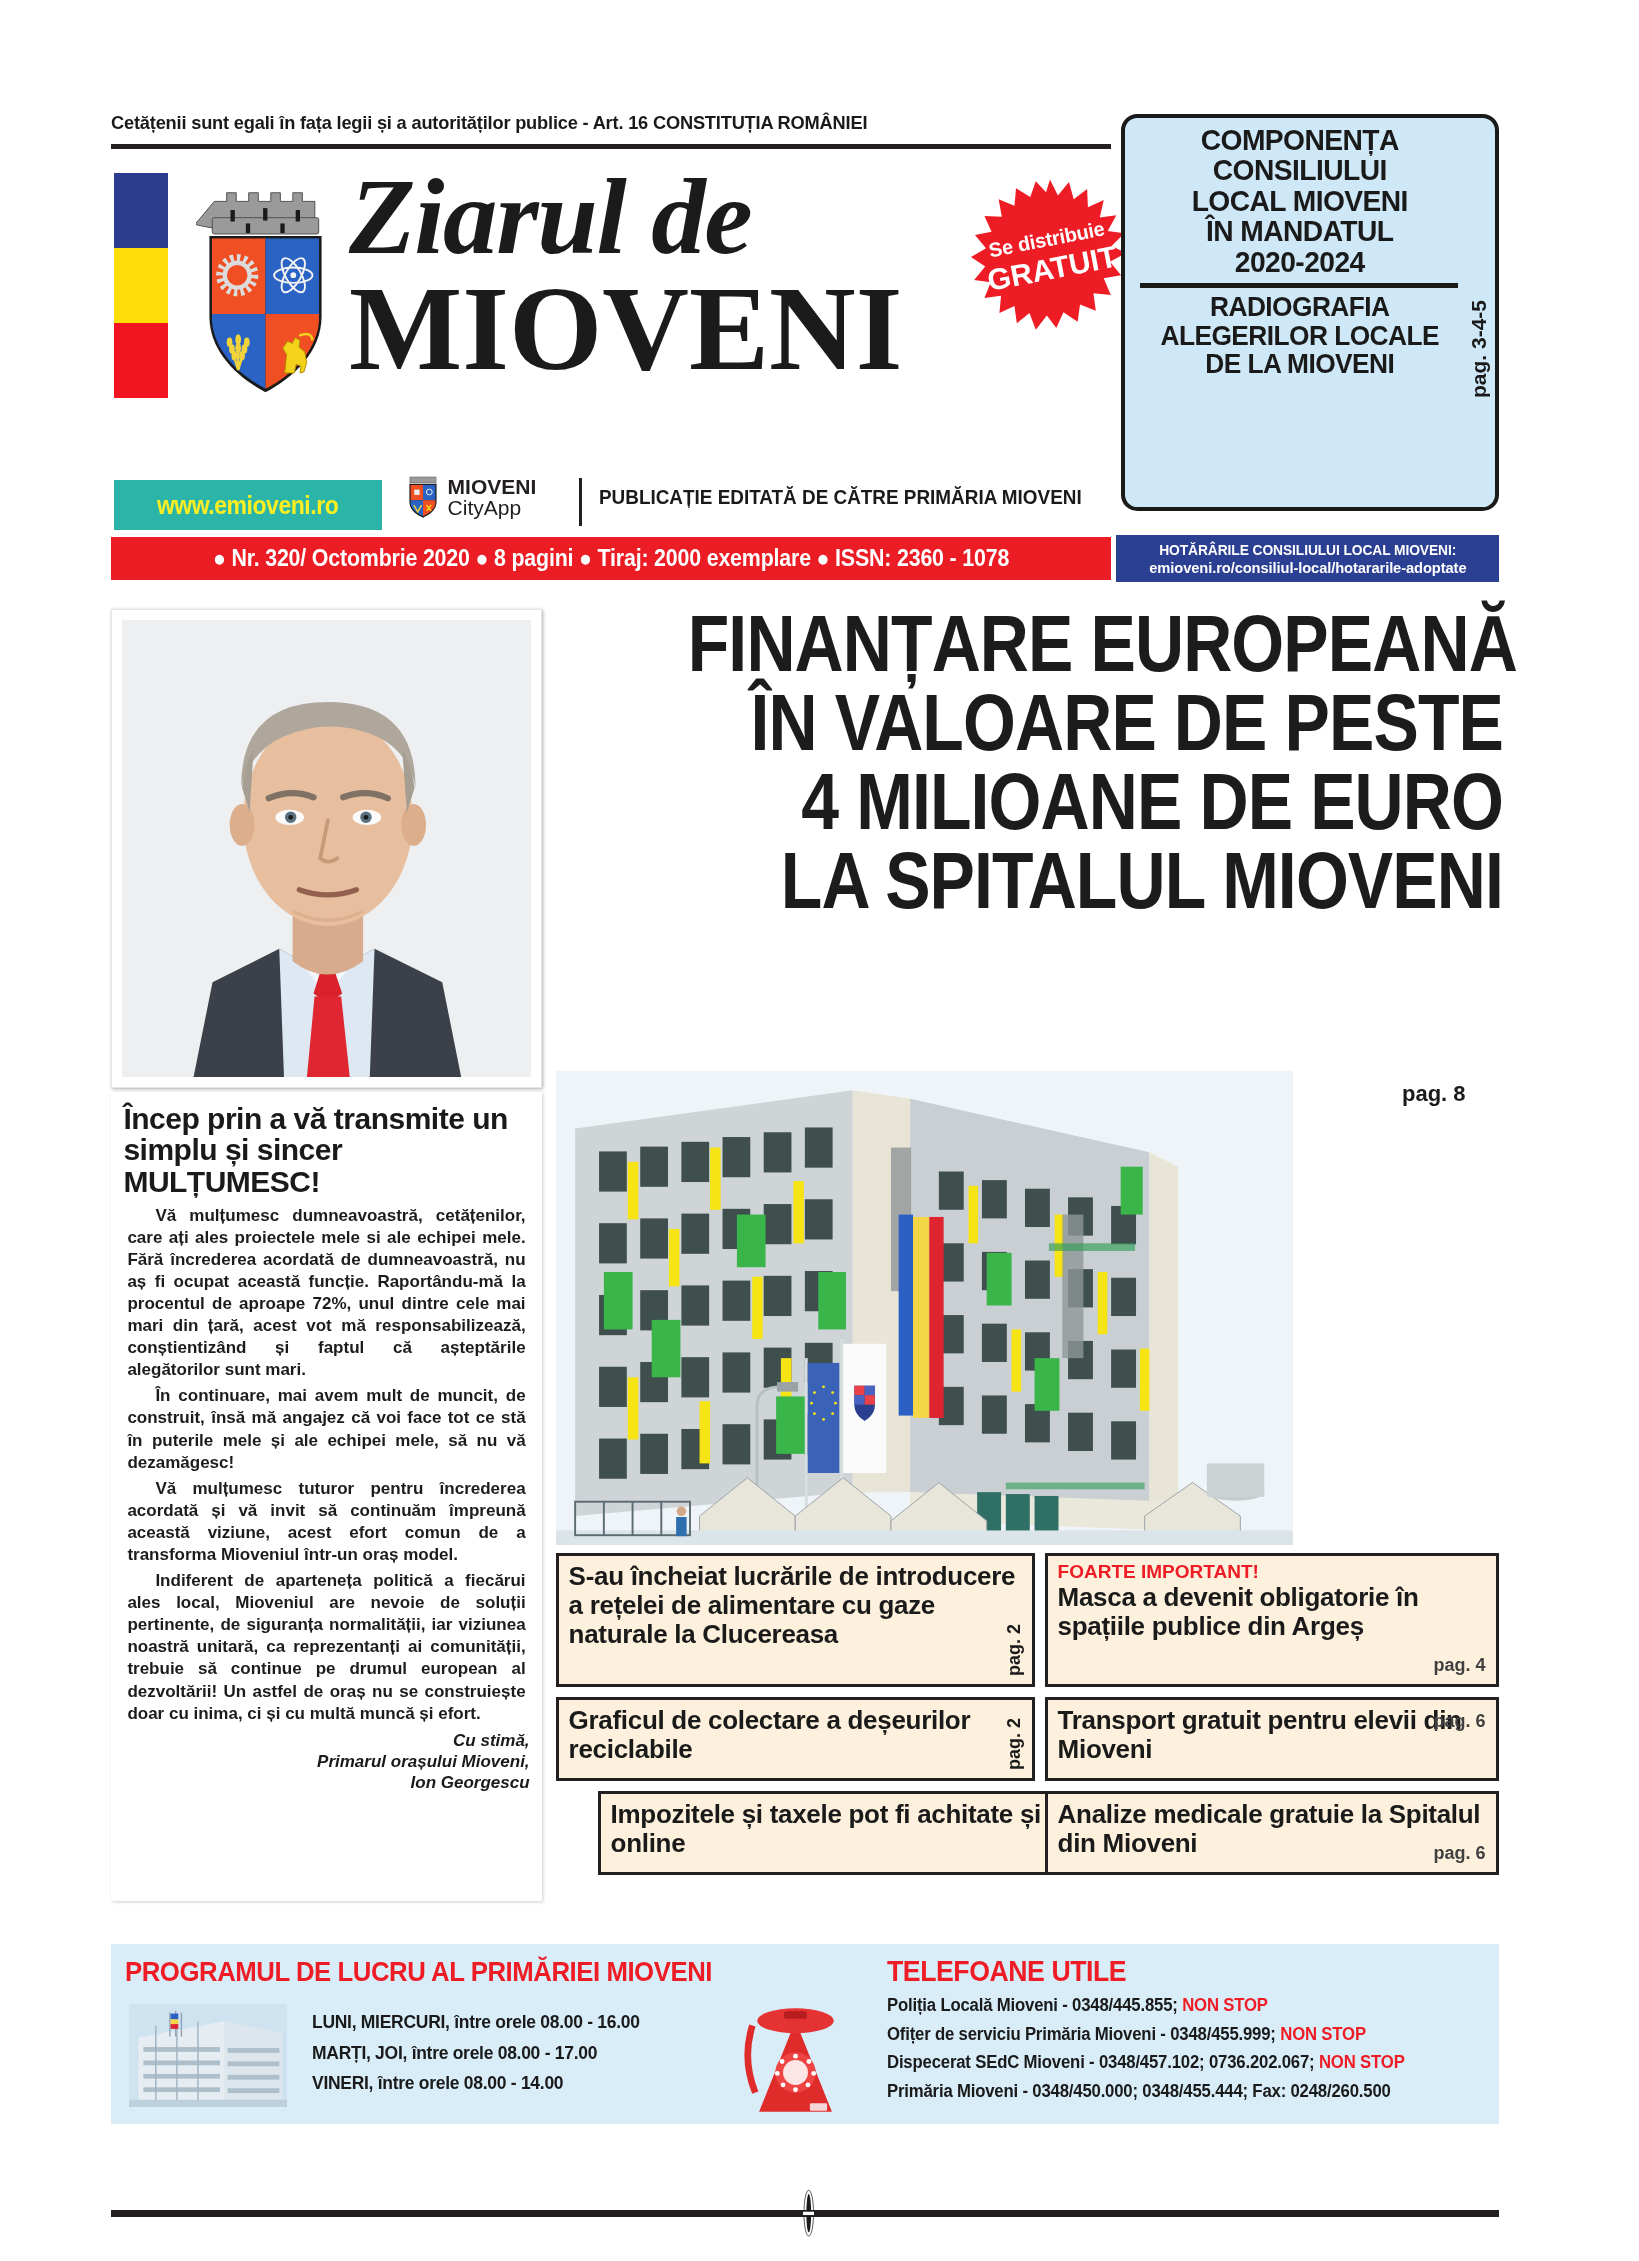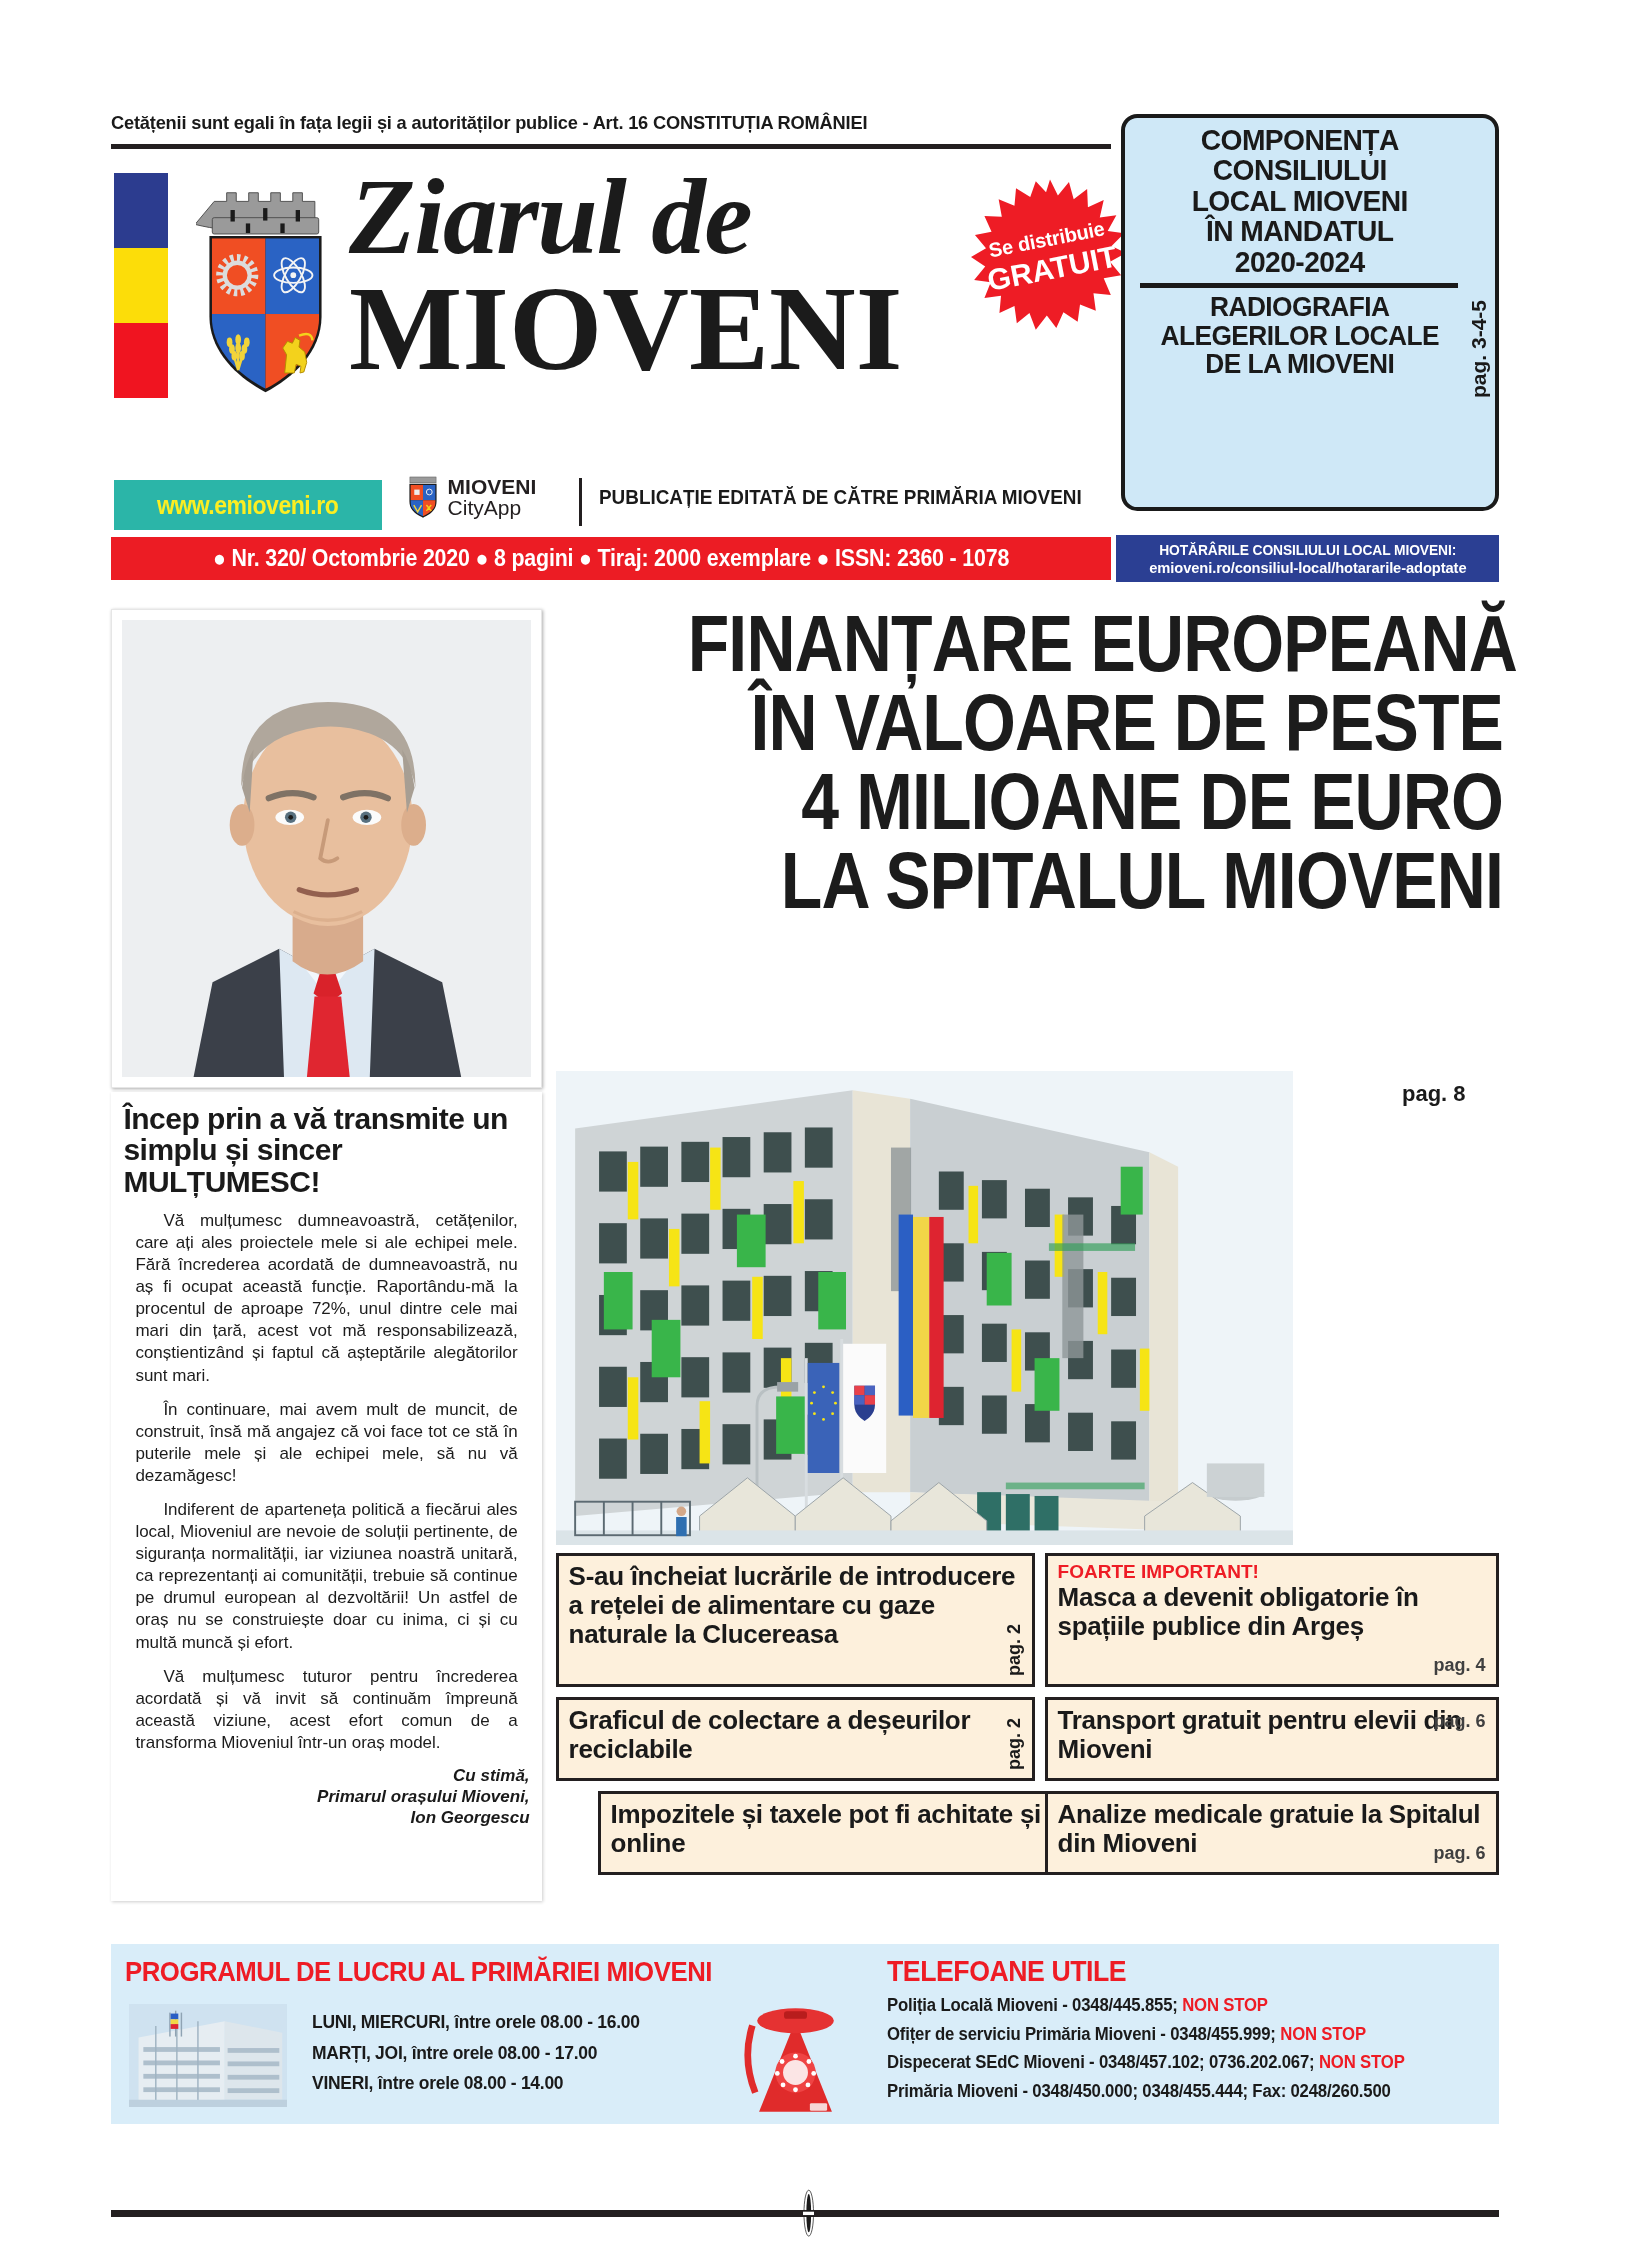--- a/index.html
+++ b/index.html
@@ -133,21 +133,21 @@
     padding: 10.5px 12.4px 7.7px 12.4px;
   }
   .left-head {
     font-size: 30px; font-weight: 700; color: #1a1a1a; line-height: 1.06;
     letter-spacing: -0.5px;
   }
   .left-body {
     margin-top: 6.7px; font-size: 17px; line-height: 1.30; color: #1c1c1c;
     text-align: justify;
   }
-  .left-body p { text-indent: 28px; margin: 12px; }
+  .left-body p { text-indent: 28px; margin: 4px; font-weight: bold; }
   .left-sign {
     margin-top: 6.7px; text-align: right; font-style: italic; font-weight: 700;
     font-size: 17px; line-height: 1.22; color: #1a1a1a;
   }
 
   
   .headline {
     position: absolute; left: 555px; top: 604px; width: 948px;
     text-align: right; color: #1c1c1c;
   }
@@ -414,22 +414,22 @@
         <path d="M360 612 Q432 648 504 612" stroke="#d7a988" stroke-width="7" fill="none" opacity="0.7"></path>
       </svg>
     </div>
   </div>
 
   <div class="left-col">
     <div class="left-head">Încep prin a vă transmite un simplu și sincer MULȚUMESC!</div>
     <div class="left-body">
       <p>Vă mulțumesc dumneavoastră, cetățenilor, care ați ales proiectele mele si ale echipei mele. Fără încrederea acordată de dumneavoastră, nu aș fi ocupat această funcție. Raportându-mă la procentul de aproape 72%, unul dintre cele mai mari din țară, acest vot mă responsabilizează, conștientizând și faptul că așteptările alegătorilor sunt mari.</p>
       <p>În continuare, mai avem mult de muncit, de construit, însă mă angajez că voi face tot ce stă în puterile mele și ale echipei mele, să nu vă dezamăgesc!</p>
+      <p>Vă mulțumesc tuturor pentru încrederea acordată și vă invit să continuăm împreună această viziune, acest efort comun de a transforma Mioveniul într-un oraș model.</p>
       <p>Indiferent de aparteneța politică a fiecărui ales local, Mioveniul are nevoie de soluții pertinente, de siguranța normalității, iar viziunea noastră unitară, ca reprezentanți ai comunității, trebuie să continue pe drumul european al dezvoltării! Un astfel de oraș nu se construiește doar cu inima, ci și cu multă muncă și efort.</p>
-      <p>Vă mulțumesc tuturor pentru încrederea acordată și vă invit să continuăm împreună această viziune, acest efort comun de a transforma Mioveniul într-un oraș model.</p>
     </div>
     <div class="left-sign">
       <div>Cu stimă,</div>
       <div>Primarul orașului Mioveni,</div>
       <div>Ion Georgescu</div>
     </div>
   </div>
 
   <div class="headline">
     <div class="hl">FINANȚARE EUROPEANĂ</div>

